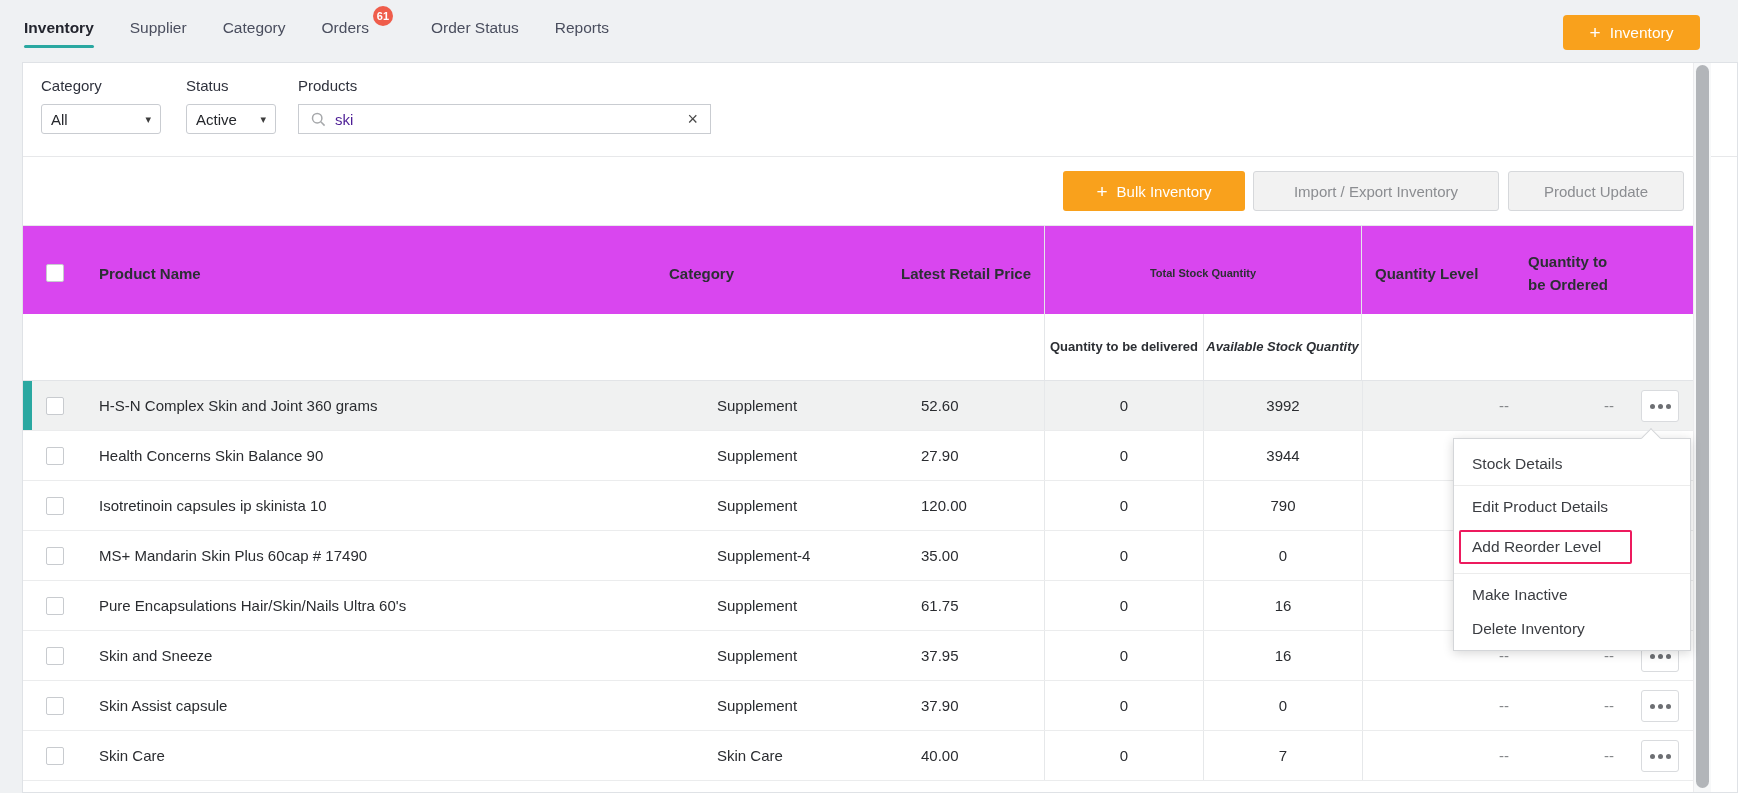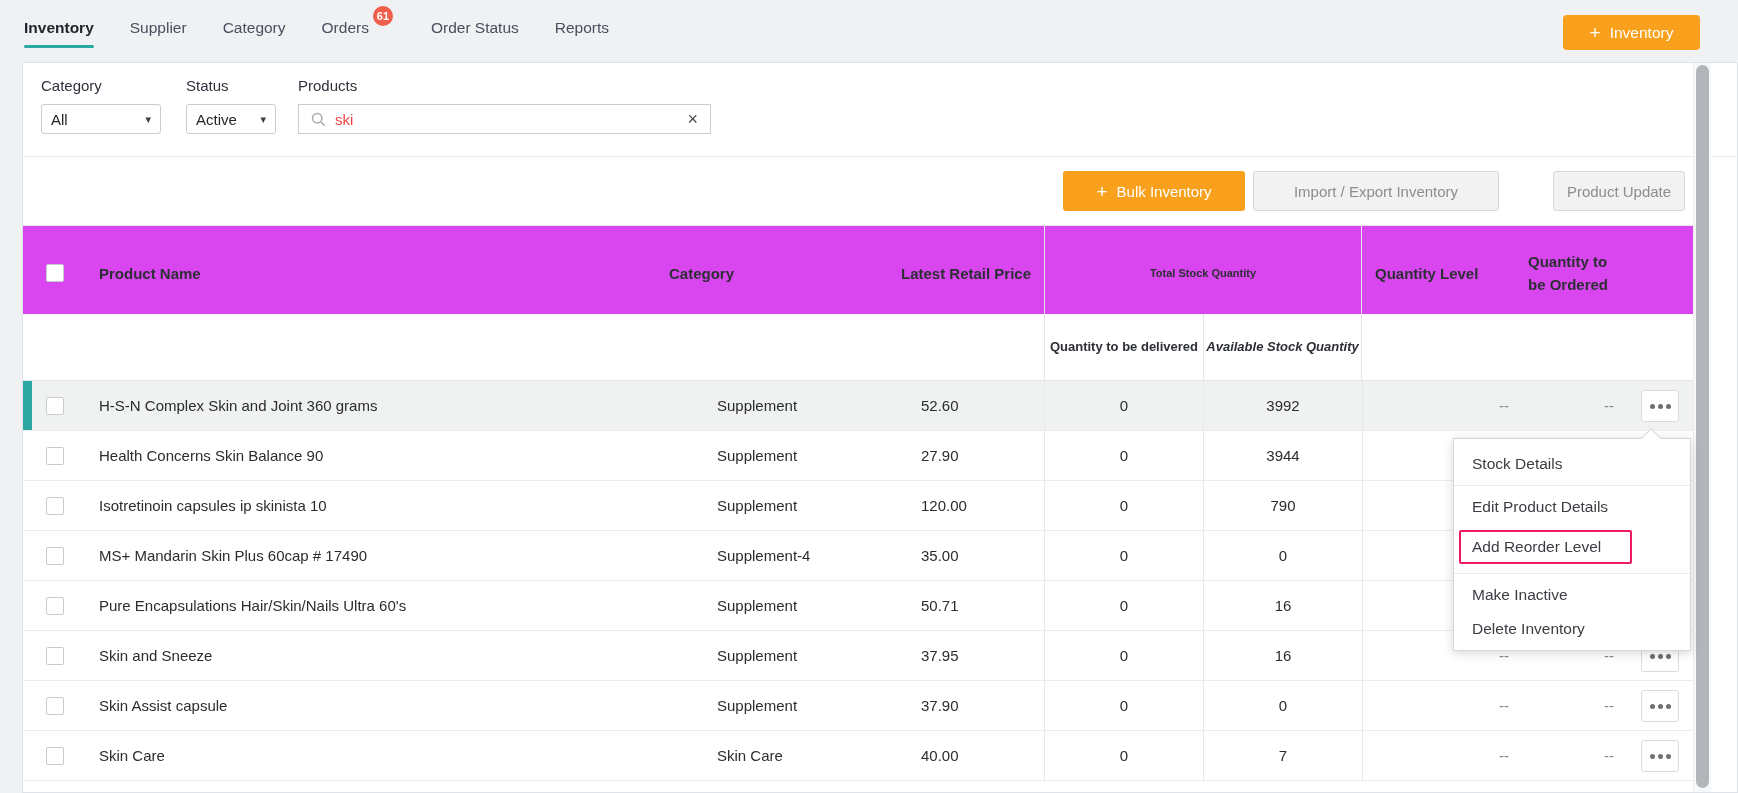--- a/index.html
+++ b/index.html
@@ -27,31 +27,31 @@
   .f-label { position:absolute; top:14px; font-size:15px; color:#2f323d; }
   .lbl-cat { left:18px; } .lbl-status { left:163px; } .lbl-prod { left:275px; }
 
   .select { position:absolute; top:41px; height:30px; background:#fff; border:1px solid #c9ccd1; border-radius:3px;
     display:flex; align-items:center; padding:0 9px; font-size:15px; color:#24262b; cursor:pointer; }
   .sel-cat { left:18px; width:120px; } .sel-status { left:163px; width:90px; }
   .chev { margin-left:auto; font-size:11px; color:#3c3c3c; }
 
   .search { position:absolute; left:275px; top:41px; width:413px; height:30px; border:1px solid #c9ccd1;
     background:#fff; display:flex; align-items:center; padding:0 12px; gap:9px; }
-  .search .query { font-size:15px; color:#ef4444; }
+  .search .query { font-size:15px; color:#4c1d95; }
   .search .clear { margin-left:auto; font-size:18px; color:#4a4a4a; cursor:pointer; line-height:1; }
 
   .hdivider { position:absolute; top:93px; left:0; width:1714px; border-top:1px solid #e7e8ea; }
 
   .toolbar-btn { position:absolute; top:108px; height:40px; font-size:15px; }
   .btn-bulk { left:1040px; width:182px; border-radius:3px; }
   .btn-gray { background:#f2f2f2; border:1px solid #d6d8db; color:#8b8d91; border-radius:3px; font-family:inherit;
     font-size:15px; cursor:pointer; }
   .btn-imp { left:1230px; width:246px; }
-  .btn-upd { left:1530px; width:132px; }
+  .btn-upd { left:1485px; width:176px; }
 
   
   .thead { position:absolute; top:156px; left:0; width:1670px; height:95px; background:#d946ef;
     border-top:1px solid #e7e8ea; border-bottom:1px solid #e7e8ea;margin-top:6px; }
   .hcell { position:absolute; top:50%; transform:translateY(-50%); font-size:15px; font-weight:700; color:#2c2f34; }
   .h-name { left:76px; } .h-cat { left:646px; }
   .h-price { left:878px; width:132px; line-height:25px; }
   .h-group { position:absolute; left:1021px; top:0; bottom:0; width:318px;
     border-left:1px solid #e4e6e9; border-right:1px solid #e4e6e9; }
   .h-group span { position:absolute; top:50%; left:0; right:0; transform:translateY(-50%);
@@ -213,21 +213,21 @@
         <div class="cell c-price">35.00</div>
         <div class="cell c-qd">0</div>
         <div class="cell c-as">0</div>
         <div class="cell c-re"></div>
         <div class="cell c-qo"></div>
       </div>
       <div class="row" style="top: 518px;">
         <div class="checkbox" style="position: absolute; left: 23px; top: 16px;"></div>
         <div class="cell c-name">Pure Encapsulations Hair/Skin/Nails Ultra 60's</div>
         <div class="cell c-cat">Supplement</div>
-        <div class="cell c-price">50.71</div>
+        <div class="cell c-price">61.75</div>
         <div class="cell c-qd">0</div>
         <div class="cell c-as">16</div>
         <div class="cell c-re"></div>
         <div class="cell c-qo"></div>
       </div>
       <div class="row" style="top: 568px;">
         <div class="checkbox" style="position: absolute; left: 23px; top: 16px;"></div>
         <div class="cell c-name">Skin and Sneeze</div>
         <div class="cell c-cat">Supplement</div>
         <div class="cell c-price">37.95</div>

